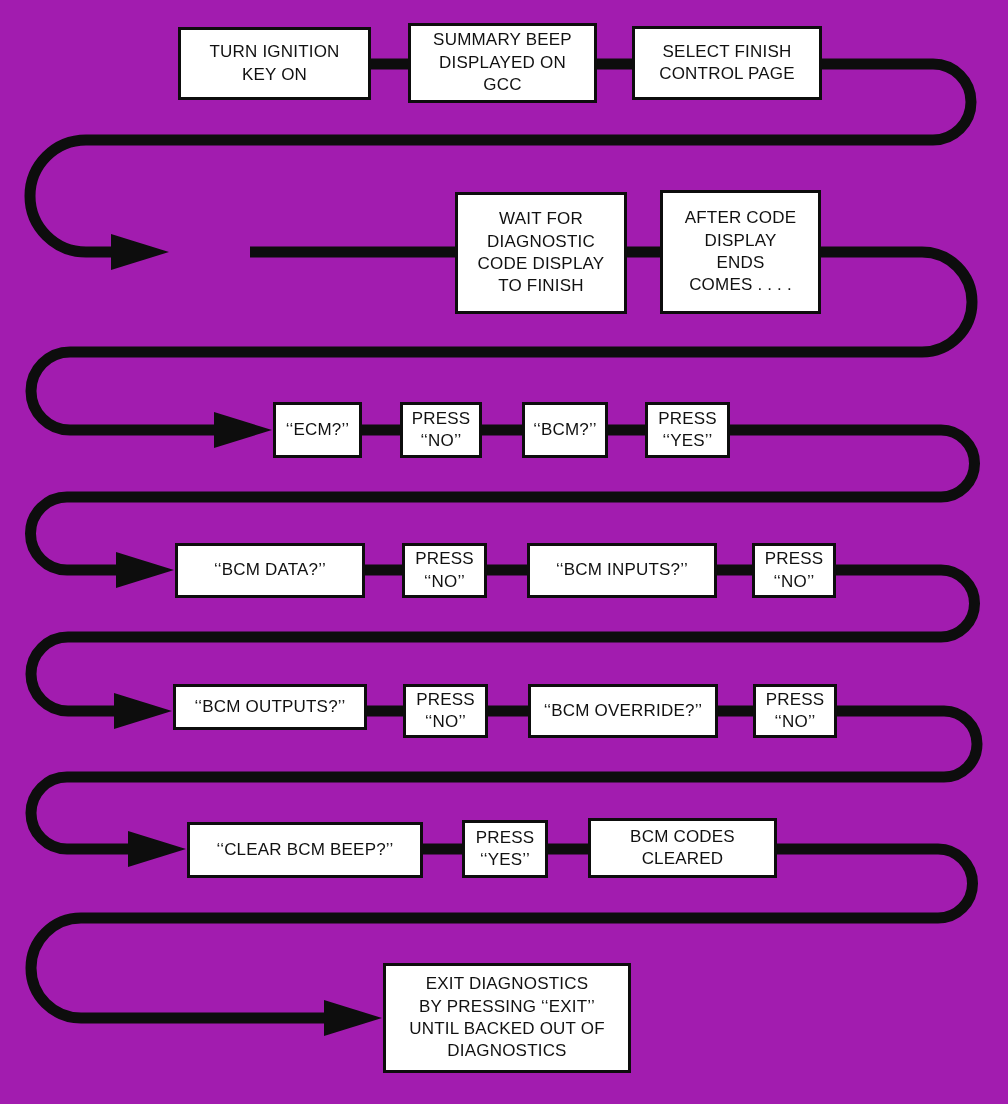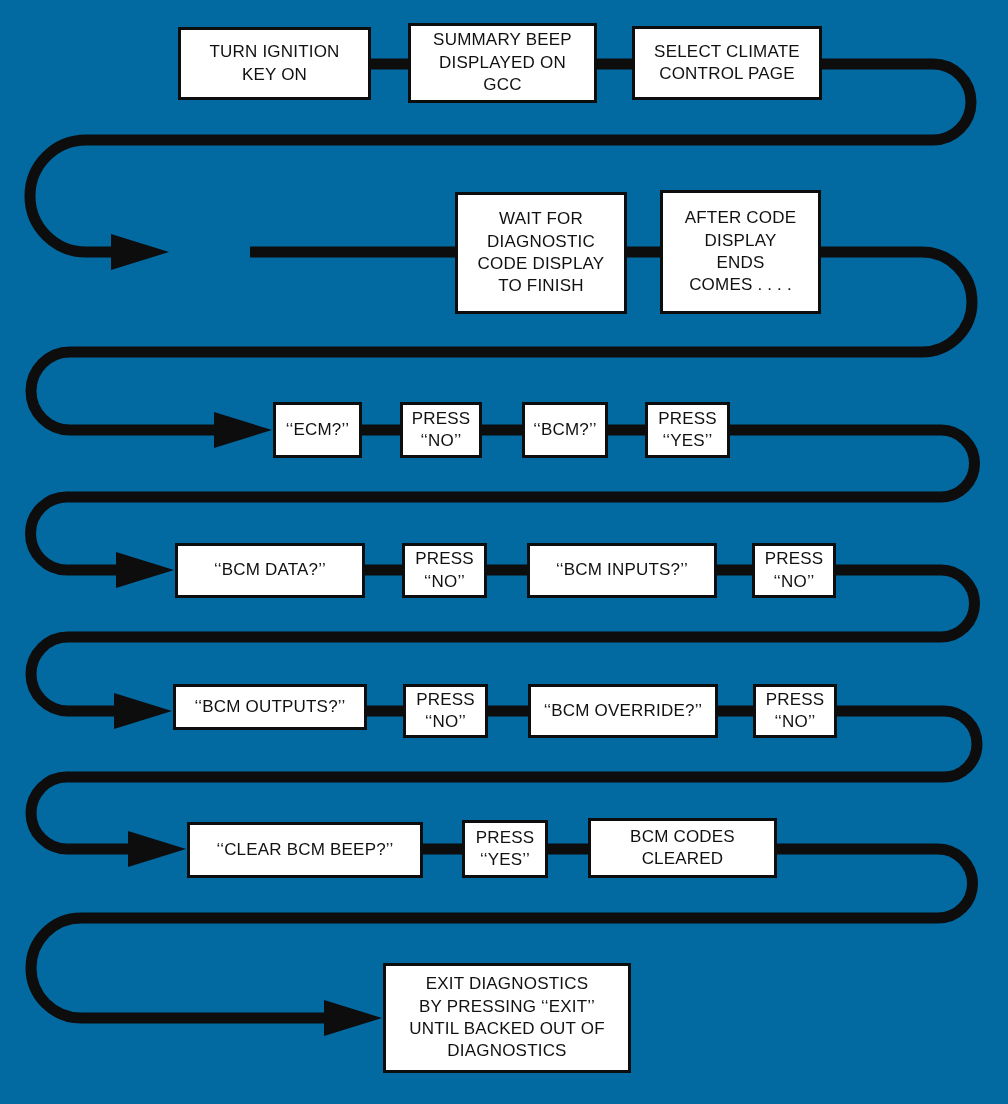--- a/index.html
+++ b/index.html
@@ -1,20 +1,20 @@
 <!DOCTYPE html>
 <html><head>
 <meta charset="utf-8">
 <style>
   html, body { margin: 0; padding: 0; background: #ffffff; }
   #canvas {
     position: relative;
     width: 1008px;
     height: 1104px;
-    background: #0369a1;
+    background: #a21caf;
     font-family: "Liberation Sans", sans-serif;
     overflow: hidden;
   }
   #connector-svg {
     position: absolute;
     left: 0; top: 0;
     width: 1008px; height: 1104px;
     z-index: 0;
   }
   .box {
@@ -54,21 +54,21 @@
     <polygon points="114,693 114,729 172,711" fill="#0d0d0d"></polygon>
     <polygon points="128,831 128,867 186,849" fill="#0d0d0d"></polygon>
     <polygon points="324,1000 324,1036 382,1018" fill="#0d0d0d"></polygon>
   </svg>
 
   <div class="box" style="left:178px; top:27px; width:193px; height:73px">TURN IGNITION
 KEY ON</div>
   <div class="box" style="left:408px; top:23px; width:189px; height:80px">SUMMARY BEEP
 DISPLAYED ON
 GCC</div>
-  <div class="box" style="left:632px; top:26px; width:190px; height:74px">SELECT CLIMATE
+  <div class="box" style="left:632px; top:26px; width:190px; height:74px">SELECT FINISH
 CONTROL PAGE</div>
 
   <div class="box" style="left:455px; top:192px; width:172px; height:122px">WAIT FOR
 DIAGNOSTIC
 CODE DISPLAY
 TO FINISH</div>
   <div class="box" style="left:660px; top:190px; width:161px; height:124px">AFTER CODE
 DISPLAY
 ENDS
 COMES . . . .</div>

